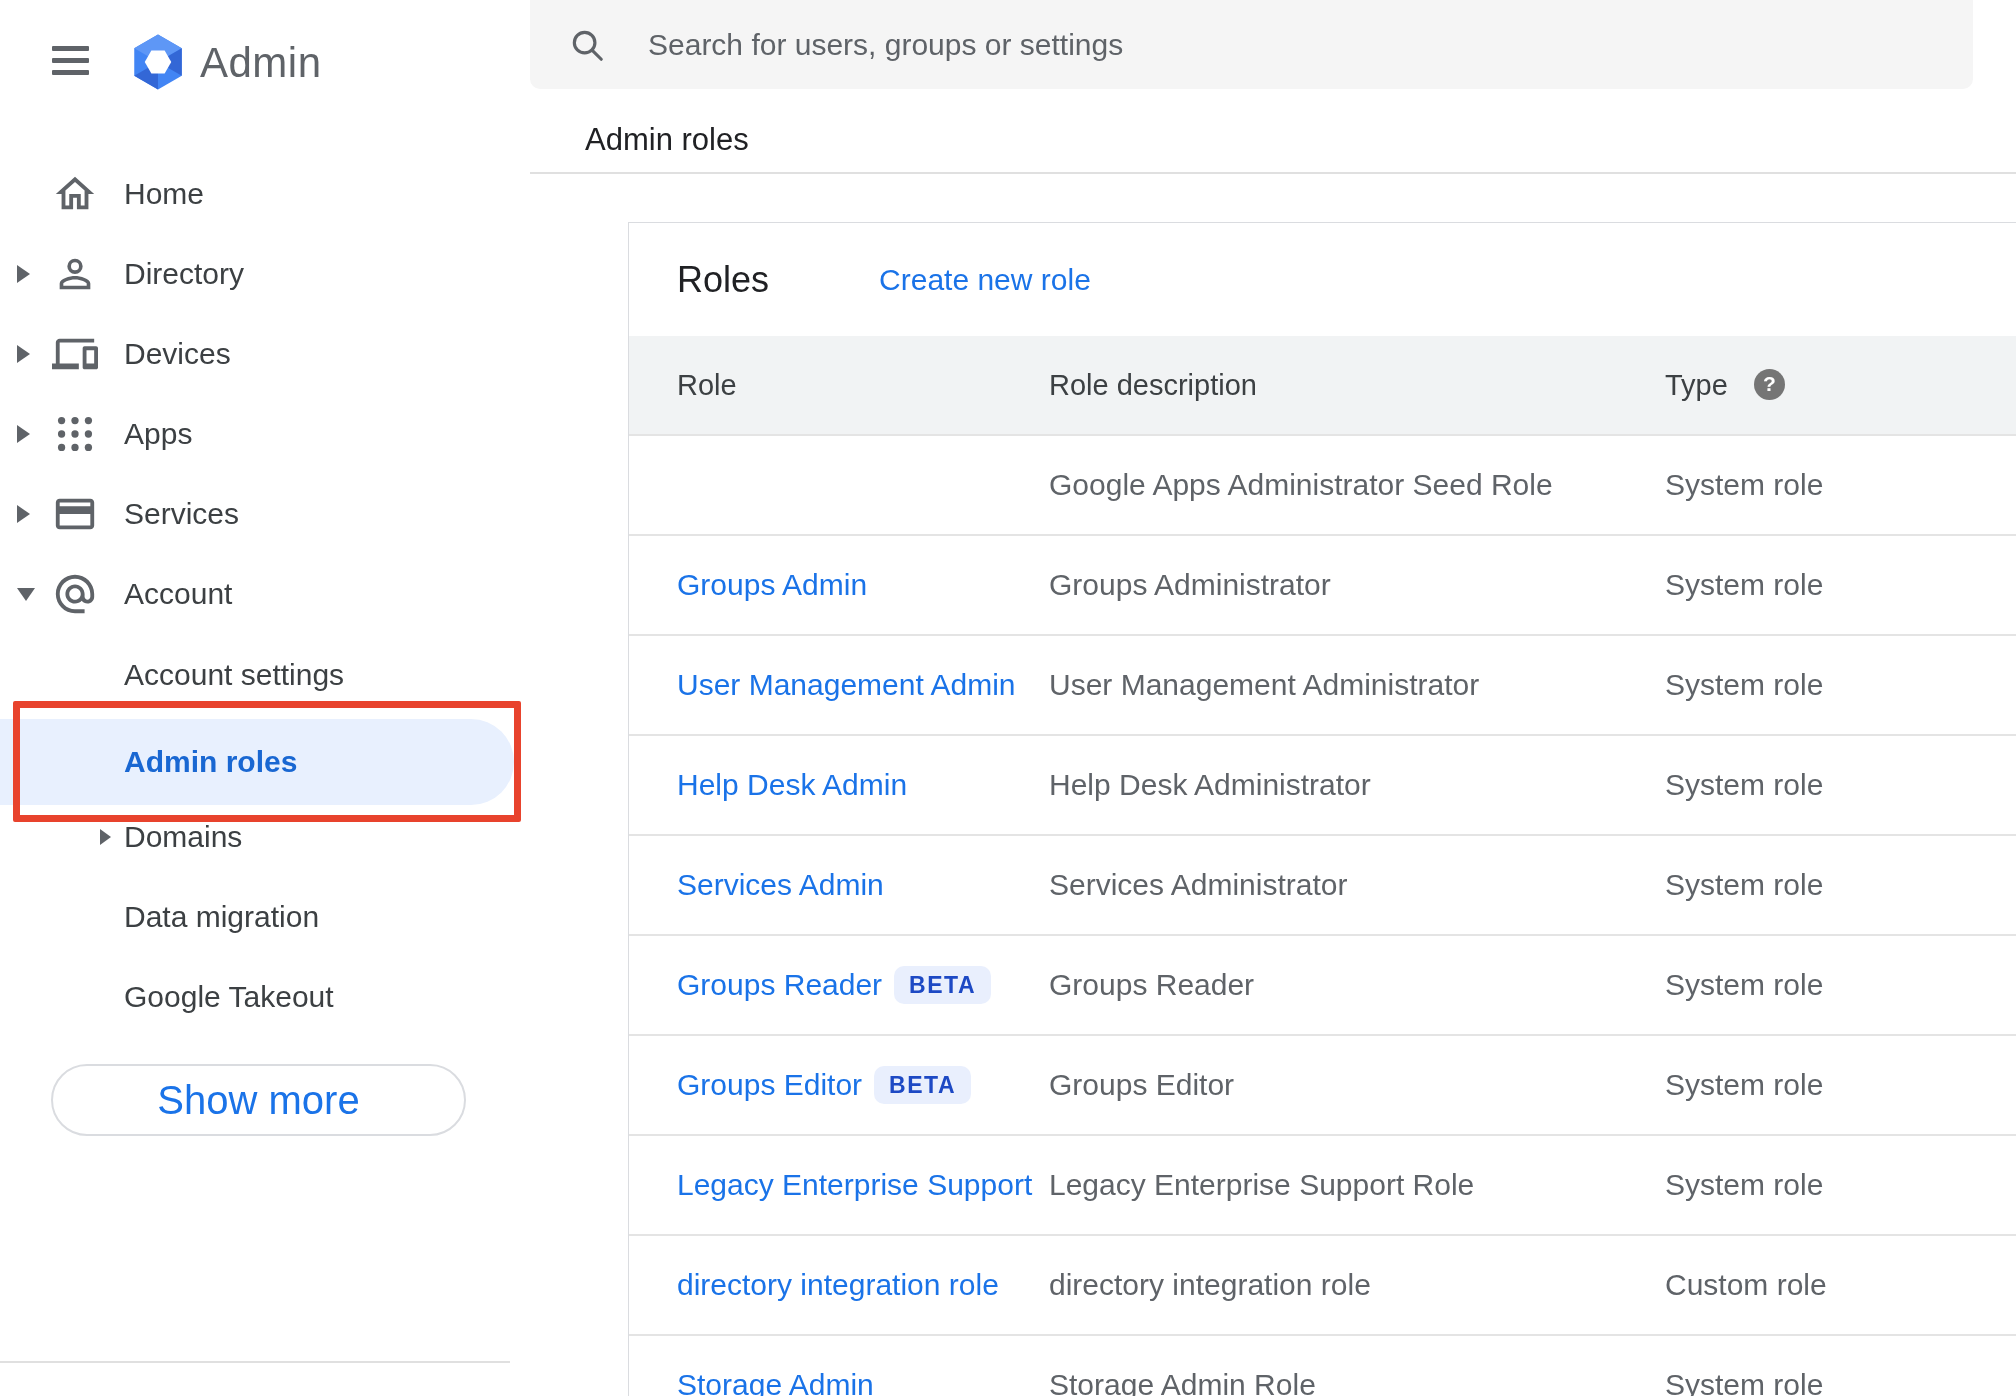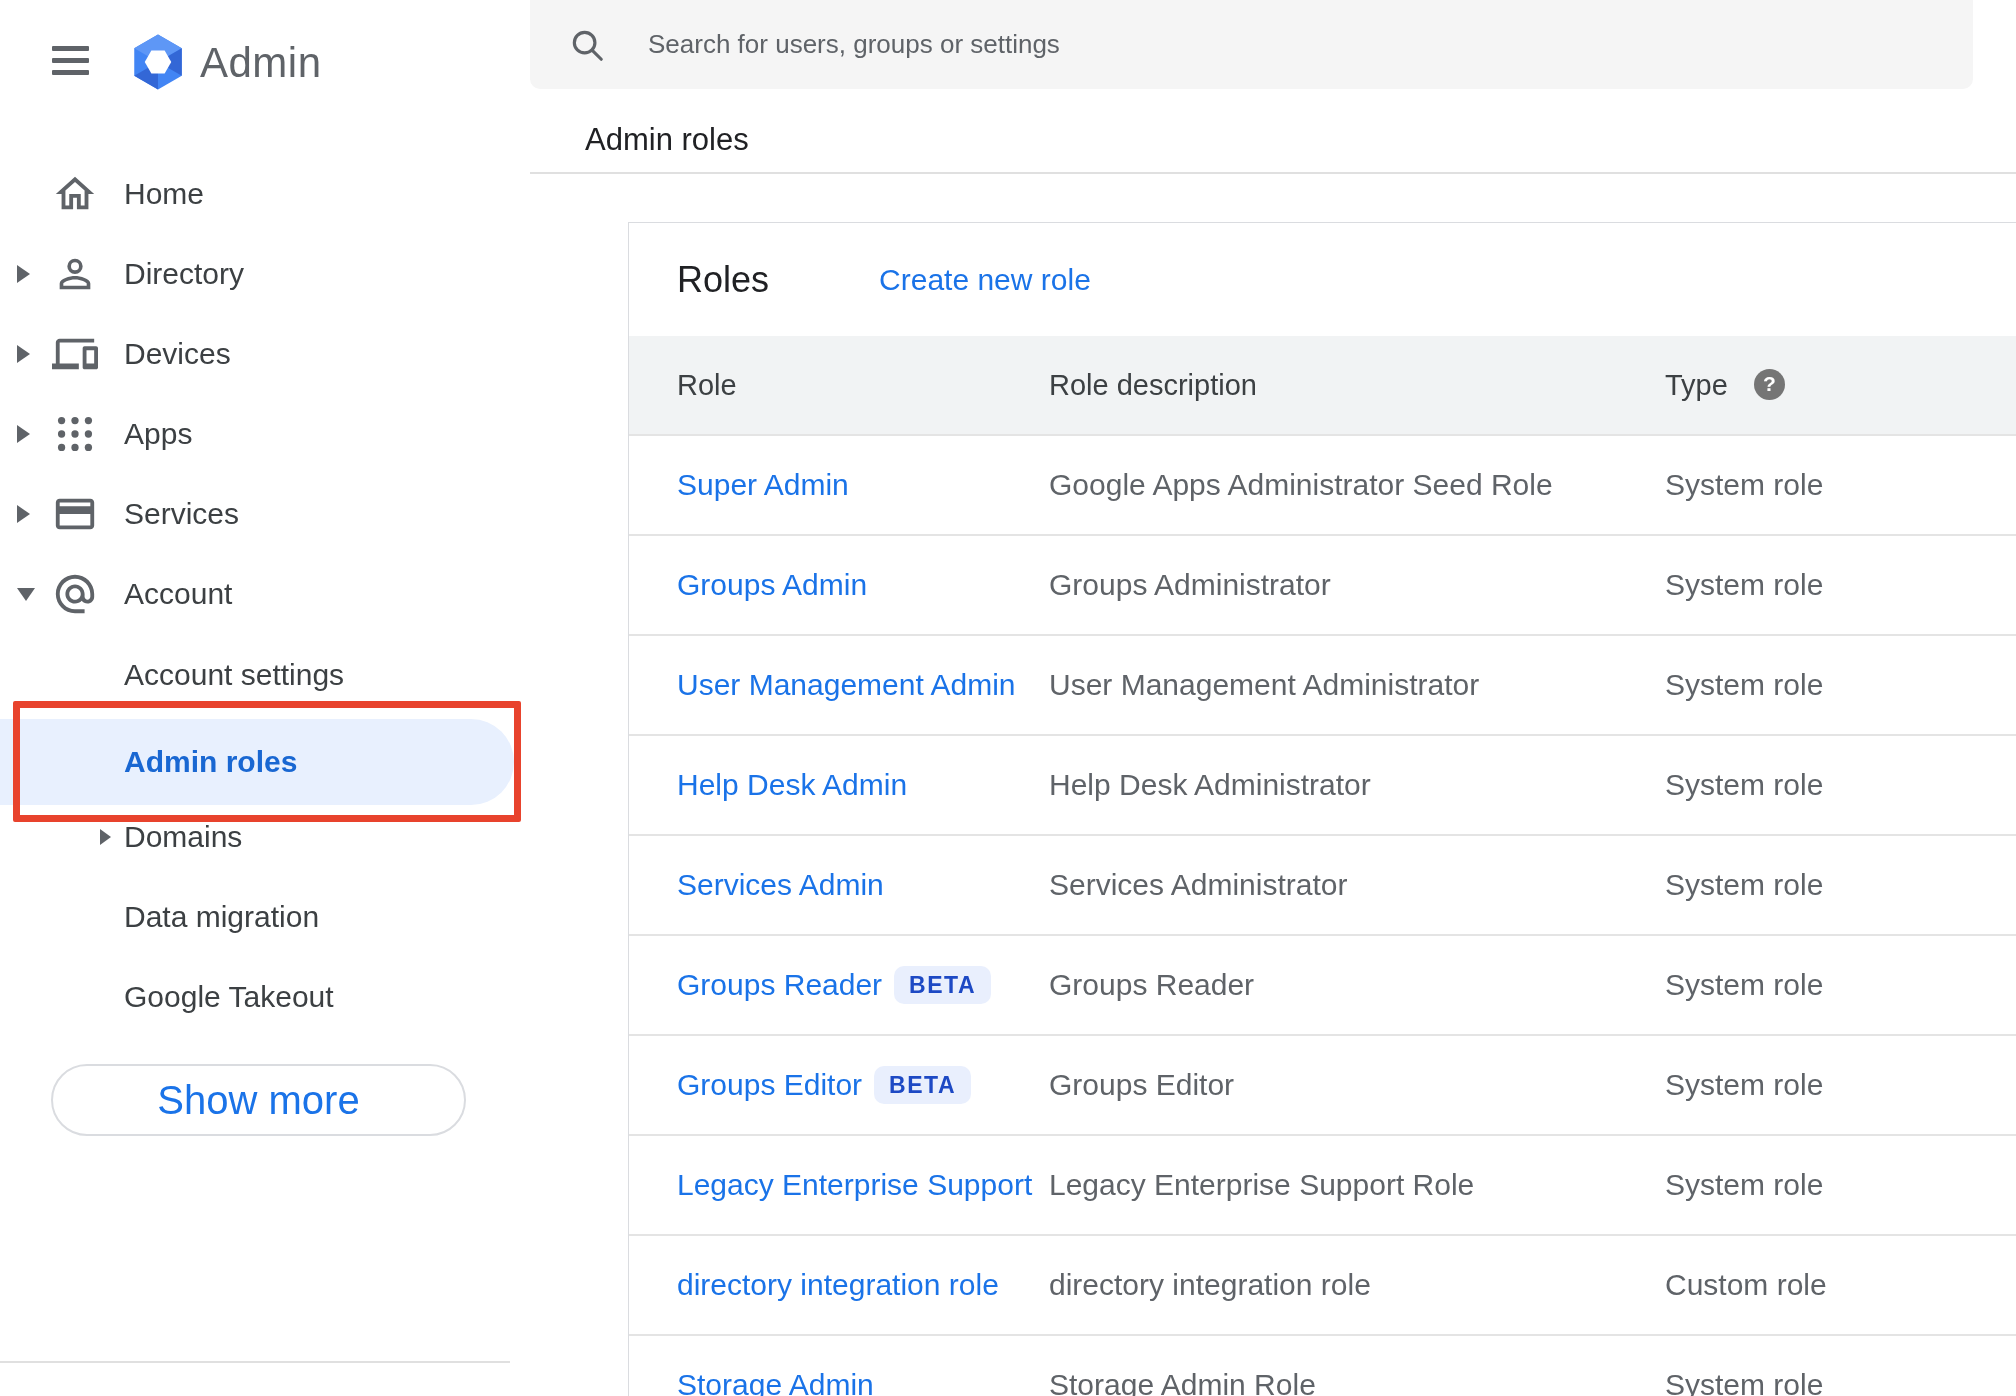--- a/index.html
+++ b/index.html
@@ -32,21 +32,21 @@
     border:2px solid var(--border_gray);background:#fff;color:var(--accent);font-size:40px;font-weight:500;
     font-family:inherit;cursor:pointer;display:flex;align-items:center;justify-content:center;text-align:center;}
   .sidebar-bottom-divider{position:absolute;left:0;top:1344px;width:510px;height:2px;background:#e0e0e0;}
   .partial-icon{position:absolute;left:55px;top:1391px;width:38px;height:6px;background:var(--icon_gray);border-radius:2px 2px 0 0;}
   
   .main{position:absolute;left:530px;top:0;width:1486px;height:1396px;}
   .searchbar{position:absolute;left:0;top:0;width:1443px;height:89px;background:var(--searchbar_bg);
     border-radius:0 0 10px 10px;display:flex;align-items:center;}
   .searchbar .sicon{margin-left:38px;width:38px;height:38px;flex:0 0 auto;}
   .searchbar input{margin-left:40px;flex:1;border:none;background:transparent;outline:none;
-    font-family:inherit;font-size:26px;color:var(--icon_gray);}
+    font-family:inherit;font-size:30px;color:var(--icon_gray);}
   .searchbar input::placeholder{color:var(--icon_gray);opacity:1;}
   .breadcrumb{position:absolute;left:55px;top:112px;height:56px;display:flex;align-items:center;
     font-size:31px;color:var(--text_dark);}
   .top-divider{position:absolute;left:0;top:172px;width:1486px;height:2px;background:#e0e0e0;}
   
   .card{position:absolute;left:98px;top:222px;width:1390px;height:1200px;background:#fff;
     border:1px solid var(--border_gray);border-right:none;}
   .card-header{height:113px;display:flex;align-items:center;padding-left:48px;}
   .card-title{font-size:36px;font-weight:500;color:var(--text_dark);}
   .create-link{margin-left:110px;font-size:30px;color:var(--accent);text-decoration:none;cursor:pointer;}
@@ -210,24 +210,20 @@
         <span class="hlabel col-role">Role</span>
         <span class="hlabel col-desc">Role description</span>
         <span class="col-type">
           <span class="hlabel">Type</span>
           <span class="help-icon">?</span>
         </span>
       </div>
 
       <div>
   <div class="trow">
-    <div class="cell role col-role">
-      <a class="role-link">Super Admin</a>
-
-    </div>
     <div class="cell desc col-desc">Google Apps Administrator Seed Role</div>
     <div class="cell type col-type">System role</div>
   </div>
 
   <div class="trow">
     <div class="cell role col-role">
       <a class="role-link">Groups Admin</a>
 
     </div>
     <div class="cell desc col-desc">Groups Administrator</div>

